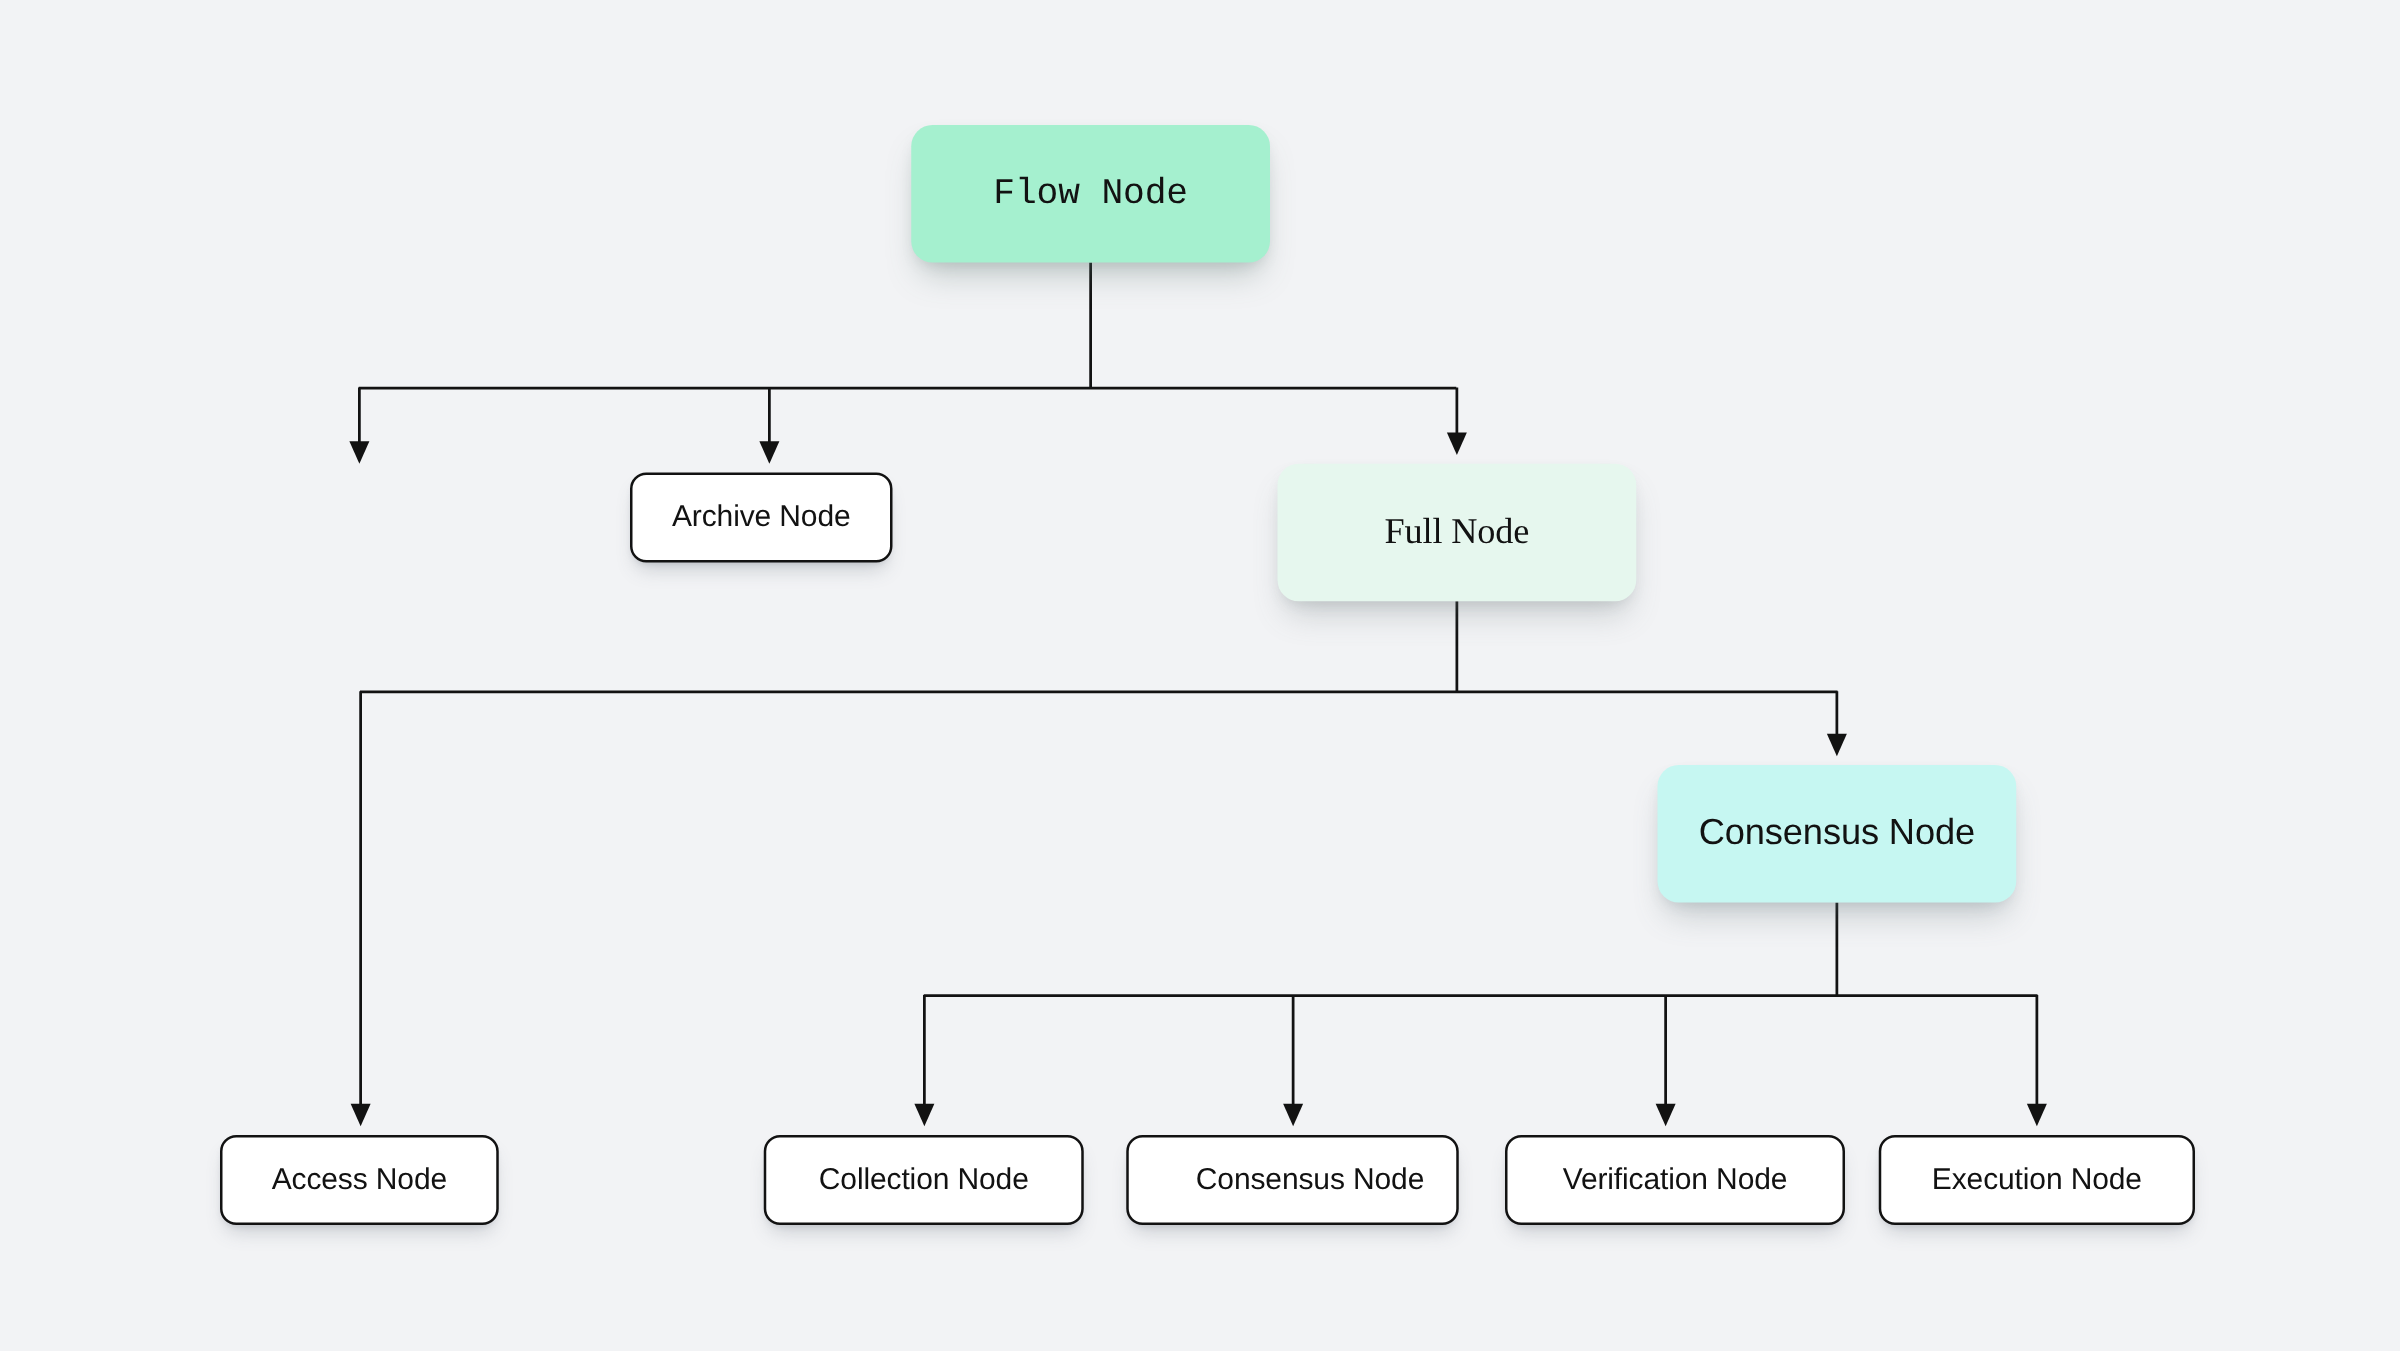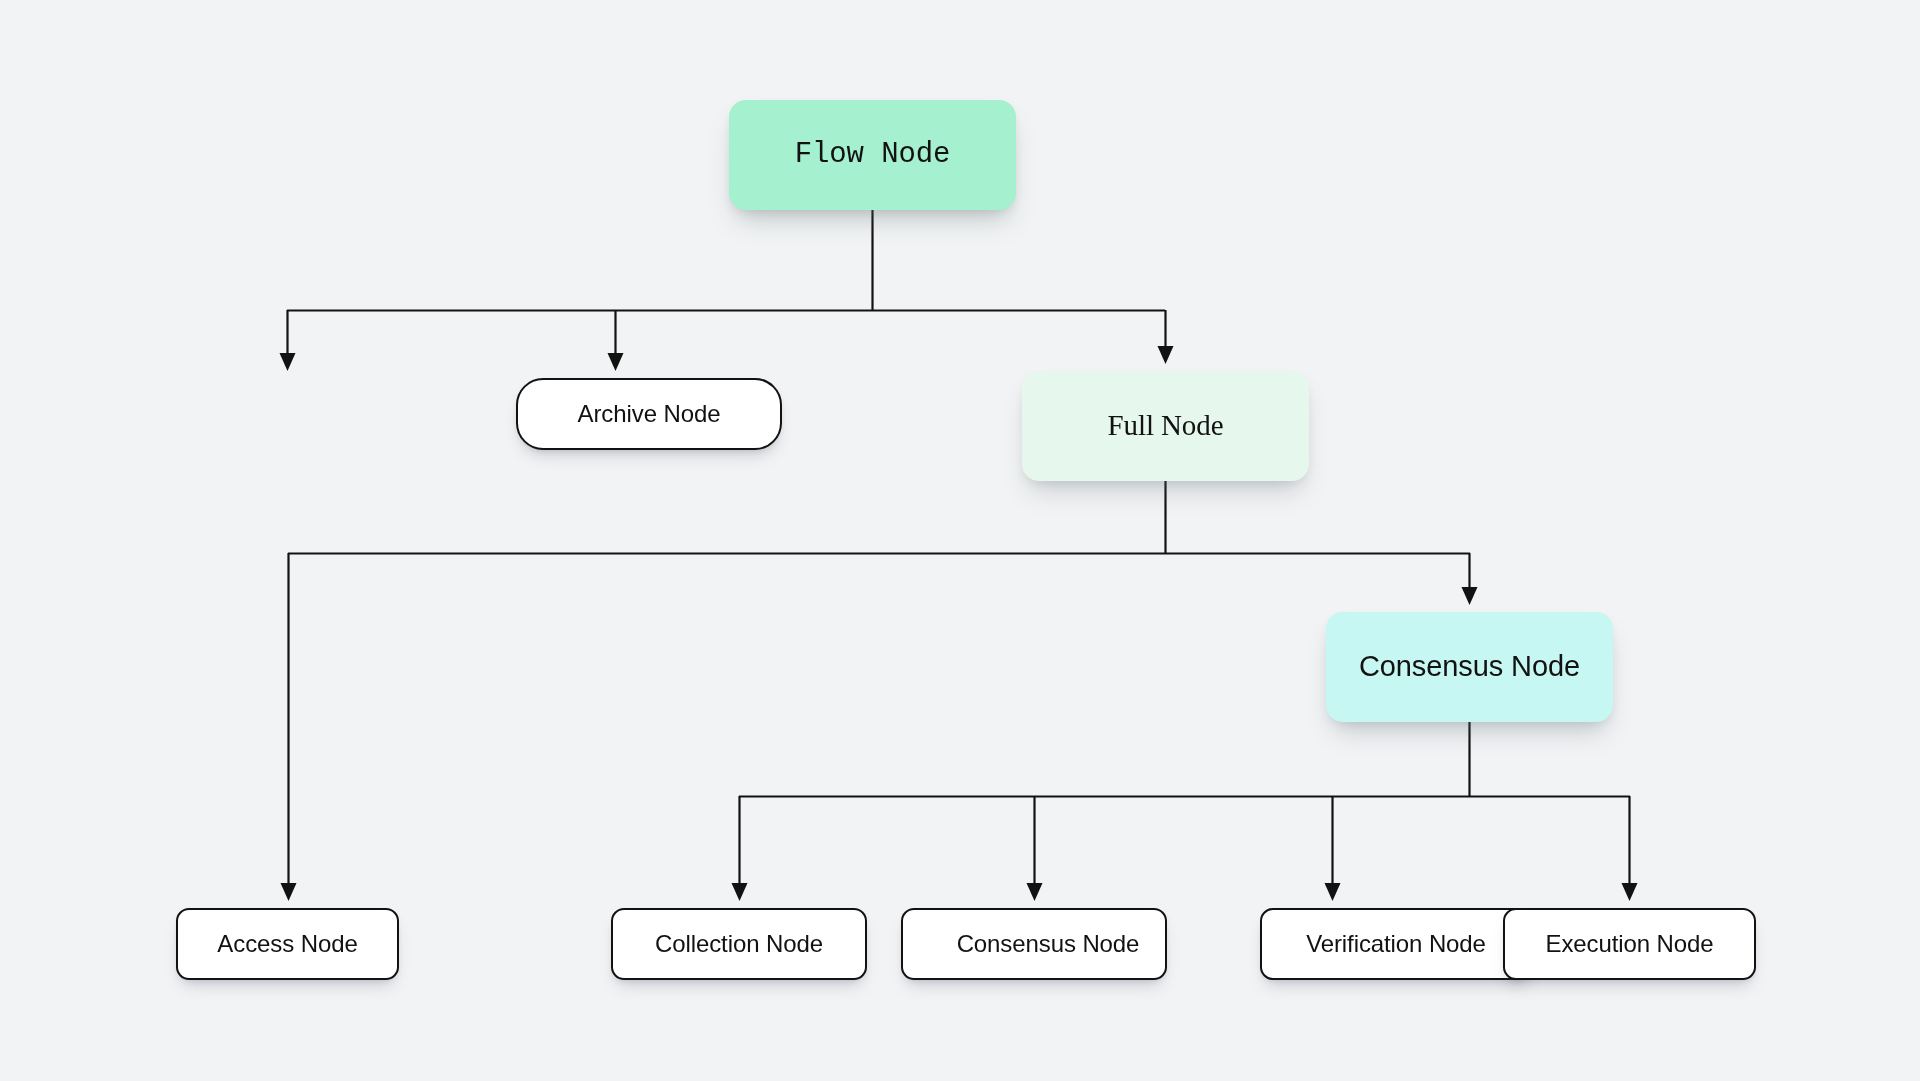--- a/index.html
+++ b/index.html
@@ -149,21 +149,21 @@
 
     <path class="edge-line" d="M 1629.5 796 L 1629.5 888"></path>
     <polygon class="arrow-head" points="1629.5,901 1621.5,883 1637.5,883"></polygon>
   </svg>
 
   <div class="node tinted root" style="left:729px; top:100px; width:287px; height:110px;">
     <span class="node-label">Flow Node</span>
   </div>
 
 
-  <div class="node leaf" style="left:516px; top:378px; width:266px; height:72px;border-radius:27px;">
+  <div class="node leaf" style="left:504px; top:378px; width:210px; height:72px;">
     <span class="node-label">Archive Node</span>
   </div>
 
   <div class="node tinted full" style="left:1022px; top:371px; width:287px; height:110px;">
     <span class="node-label">Full Node</span>
   </div>
 
   <div class="node leaf" style="left:176px; top:908px; width:223px; height:72px;">
     <span class="node-label">Access Node</span>
   </div>
@@ -173,21 +173,21 @@
   </div>
 
   <div class="node leaf" style="left:611px; top:908px; width:256px; height:72px;">
     <span class="node-label">Collection Node</span>
   </div>
 
   <div class="node leaf" style="left:901px; top:908px; width:266px; height:72px;padding-left:28px;">
     <span class="node-label">Consensus Node</span>
   </div>
 
-  <div class="node leaf" style="left:1260px; top:908px; width:272px; height:72px;">
+  <div class="node leaf" style="left:1204px; top:908px; width:272px; height:72px;">
     <span class="node-label">Verification Node</span>
   </div>
 
   <div class="node leaf" style="left:1503px; top:908px; width:253px; height:72px;">
     <span class="node-label">Execution Node</span>
   </div>
 
 </div>
 
 </body></html>

